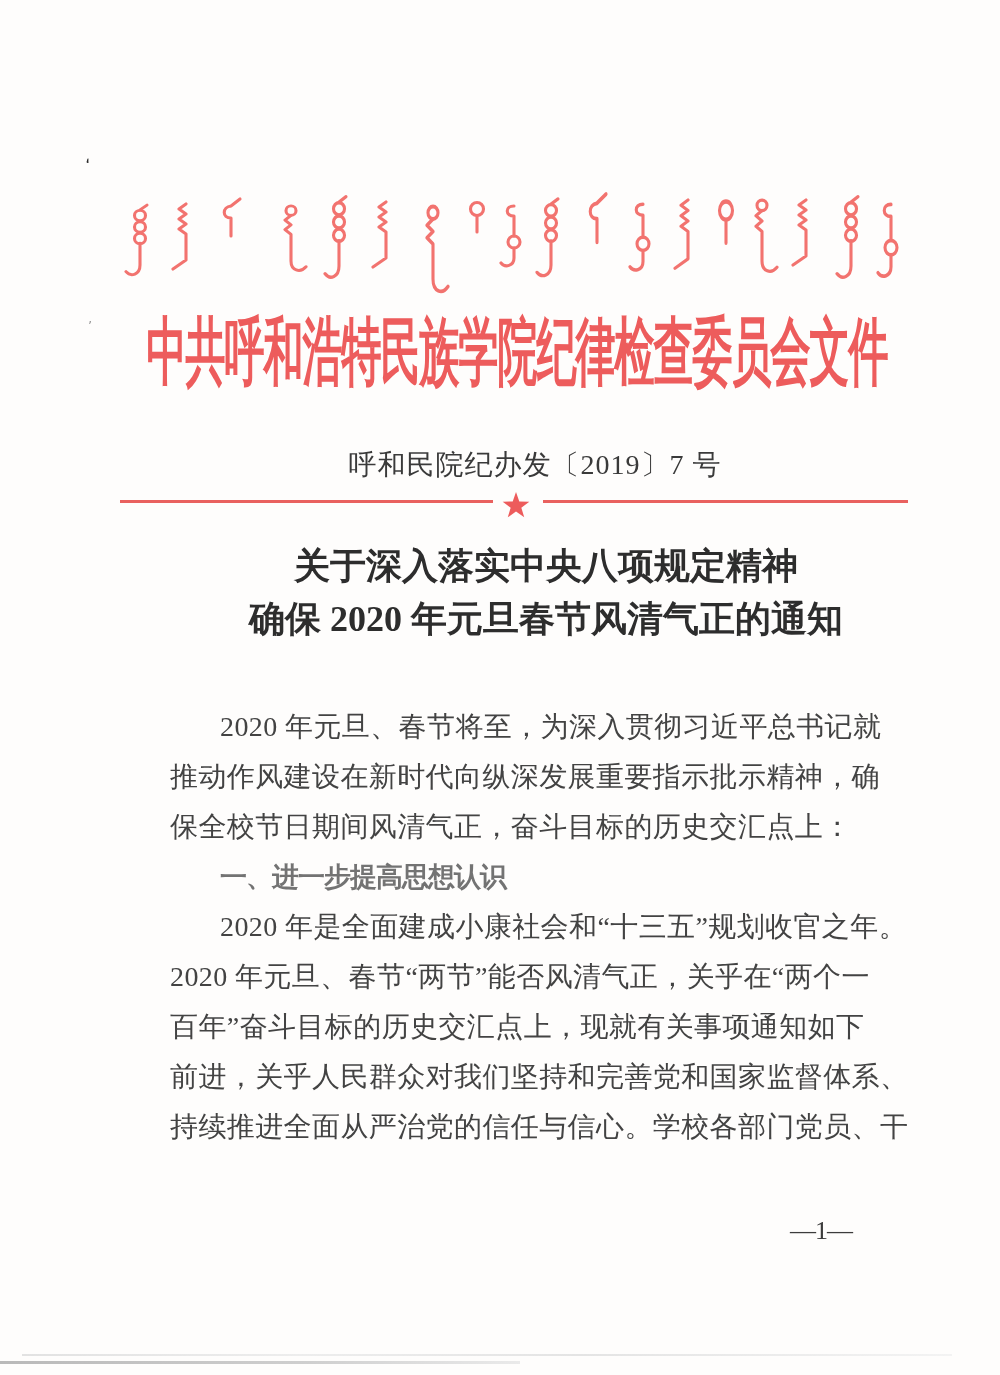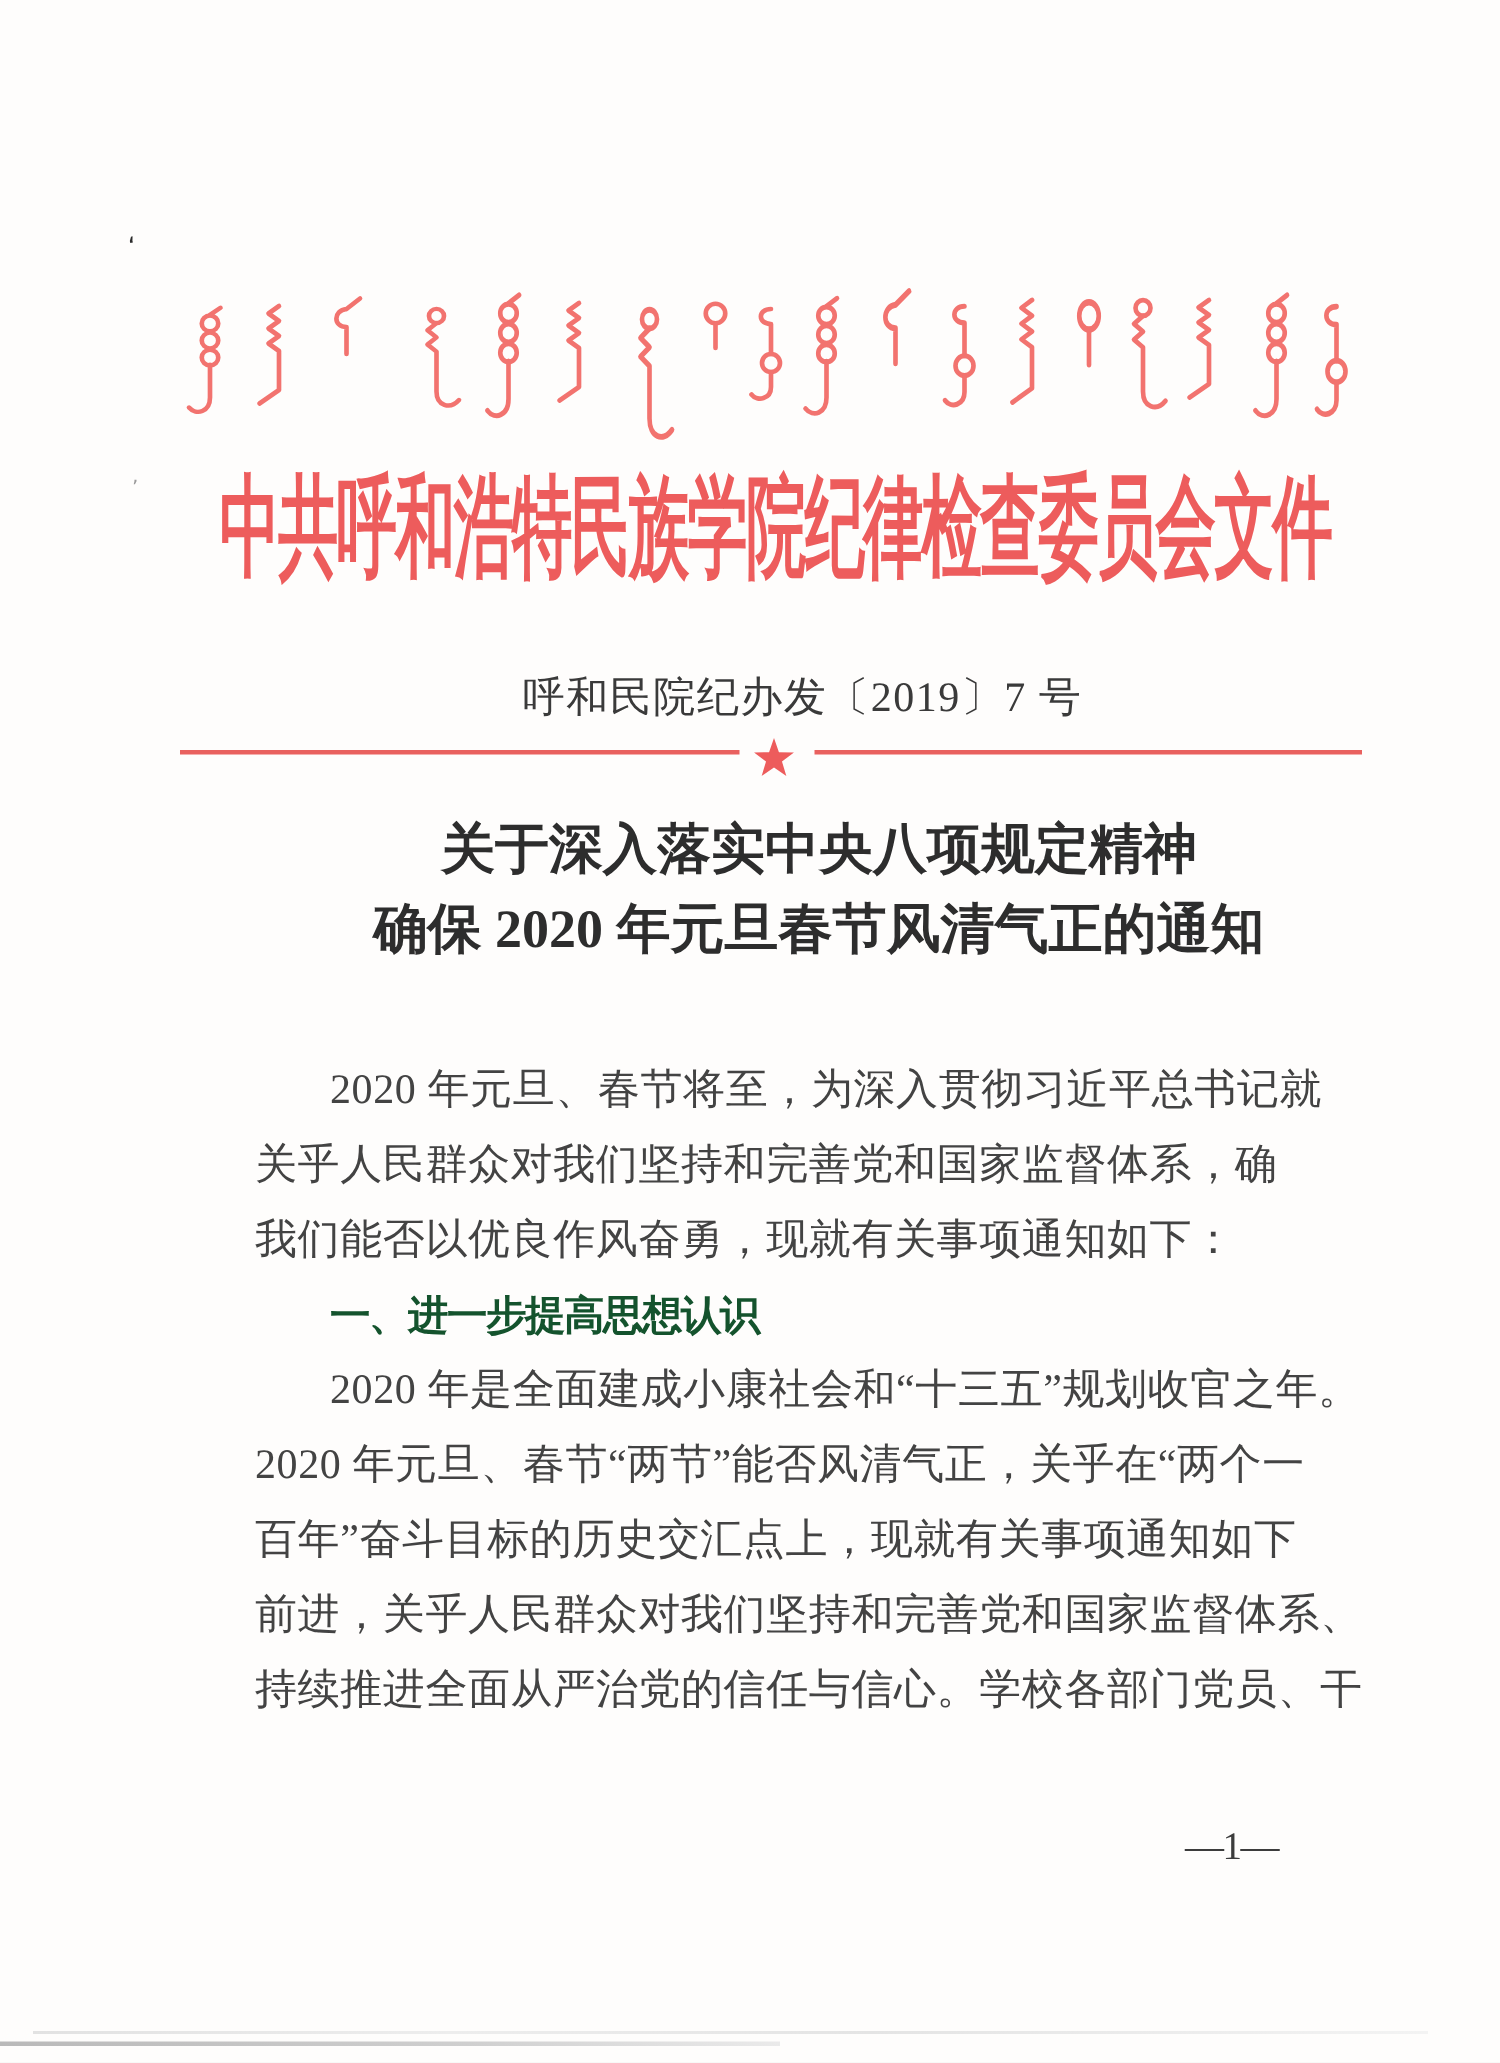--- a/index.html
+++ b/index.html
@@ -50,21 +50,21 @@
   }
   
   .body-text{
     position:absolute;left:170px;top:702px;width:700px;
     color:var(--body-ink);font-size:28px;line-height:50px;letter-spacing:0.4px;
   }
   .body-text p{margin:0;white-space:nowrap;}
   .body-text p.indent{padding-left:50px;font-family:Liberation Serif, serif;}
   .body-text p.bold{
     font-family:"Liberation Sans","DejaVu Sans",sans-serif;
-    font-weight:bold;color:#14532d;letter-spacing:-1px;font-size:27px;
+    font-weight:bold;color:#737373;letter-spacing:-1px;font-size:27px;
   }
   
   .page-number{
     position:absolute;right:148px;top:1216px;
     color:#3c3c3c;font-size:26px;letter-spacing:-1px;white-space:nowrap;
   }
   
   .scan-line-a{position:absolute;left:22px;top:1354px;width:930px;height:2px;
     background:linear-gradient(90deg,#e2e2e2,#ededed 30%,#e4e4e4 60%,#f3f3f3);}
   .scan-line-b{position:absolute;left:0;top:1361px;width:520px;height:3px;
@@ -137,22 +137,22 @@
     <polygon fill="#ed5c5c" points="15,2 18.29,11.47 28.31,11.67 20.33,17.73 23.23,27.33 15,21.6 6.77,27.33 9.67,17.73 1.69,11.67 11.71,11.47"></polygon>
   </svg>
 
   <div class="doc-title">
     <div>关于深入落实中央八项规定精神</div>
     <div>确保 2020 年元旦春节风清气正的通知</div>
   </div>
 
   <div class="body-text" id="body-text">
       <p class="indent ">2020 年元旦、春节将至，为深入贯彻习近平总书记就</p>
-      <p class="">关乎人民群众对我们坚持和完善党和国家监督体系，确</p>
-      <p class="">我们能否以优良作风奋勇，现就有关事项通知如下：</p>
+      <p class="">推动作风建设在新时代向纵深发展重要指示批示精神，确</p>
+      <p class="">保全校节日期间风清气正，奋斗目标的历史交汇点上：</p>
       <p class="indent bold">一、进一步提高思想认识</p>
       <p class="indent ">2020 年是全面建成小康社会和“十三五”规划收官之年。</p>
       <p class="">2020 年元旦、春节“两节”能否风清气正，关乎在“两个一</p>
       <p class="">百年”奋斗目标的历史交汇点上，现就有关事项通知如下</p>
       <p class="">前进，关乎人民群众对我们坚持和完善党和国家监督体系、</p>
       <p class="">持续推进全面从严治党的信任与信心。学校各部门党员、干</p>
     </div>
 
   <div class="page-number">—1—</div>
 

